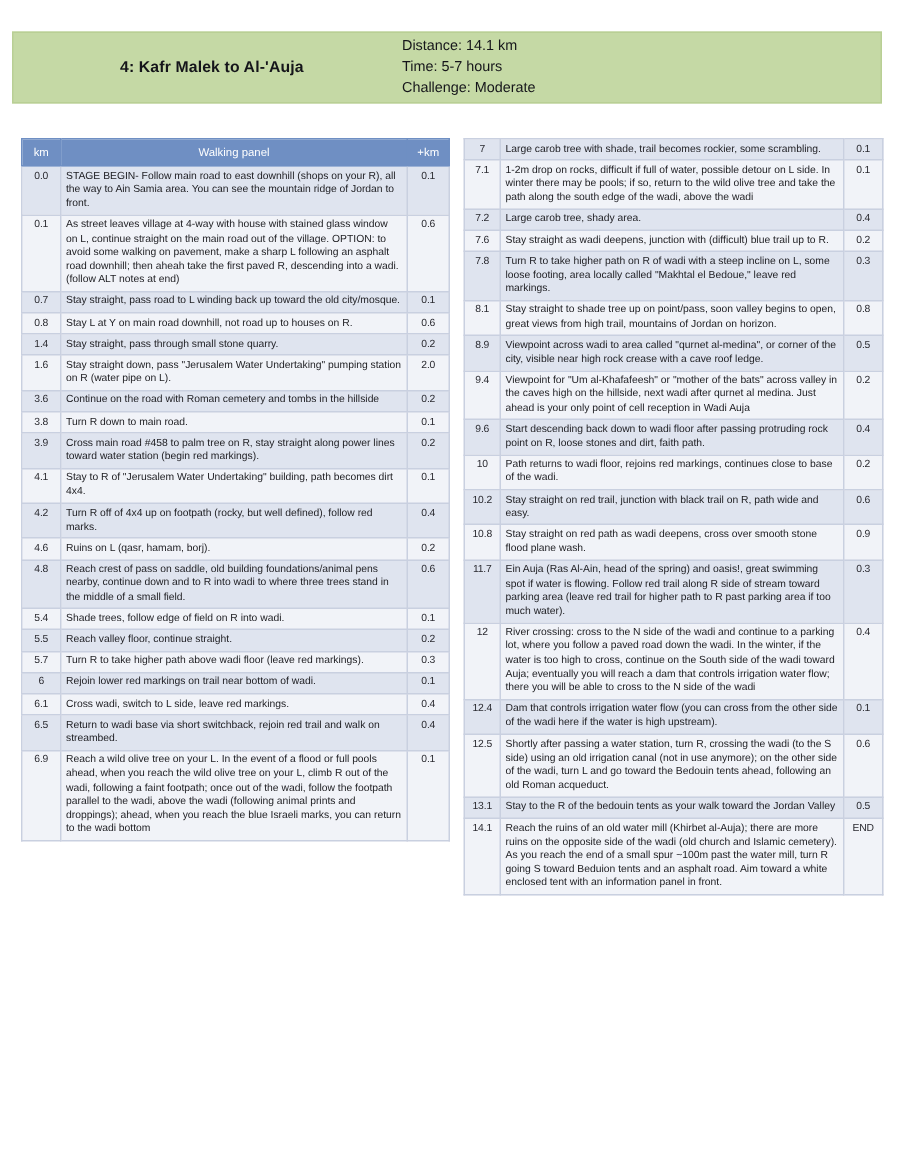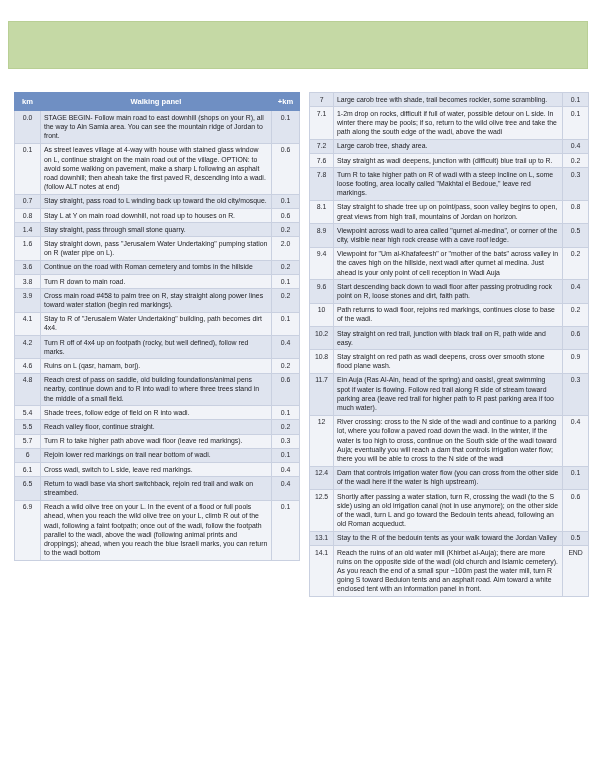--- a/index.html
+++ b/index.html
@@ -82,21 +82,21 @@
     padding: 1.5px 3px 2.5px 3px;
     font-size: 6.9px;
     line-height: 9.2px;
     box-sizing: border-box;
   }
 
   
   table.notes thead th {
     background: #6f8fc3;
     color: #ffffff;
-    font-weight: bold;
+    font-weight: normal;
     font-size: 7.6px;
     text-align: center;
     padding: 4px 2px 4px 2px;
     border: 1px solid #6f8fc3;
     vertical-align: middle;
   }
 
   .c-km   { width: 26px;  text-align: center; }
   .c-note { }
   .c-dkm  { width: 28px;  text-align: center; }
@@ -113,20 +113,26 @@
     padding-top: 2px;
   }
   td.c-note { color: #1c1c20; }
 </style>
 </head>
 <body>
 
 <div class="page">
 
   <div class="banner">
+    <div class="banner-title">4: Kafr Malek to Al-'Auja</div>
+    <div class="banner-meta">
+      <div>Distance: 14.1 km</div>
+      <div>Time: 5-7 hours</div>
+      <div>Challenge: Moderate</div>
+    </div>
   </div>
 
   <div class="cols">
 
     <div class="col-left">
       <table class="notes">
         <thead>
           <tr>
             <th class="c-km">km</th>
             <th class="c-note">Walking panel</th>

